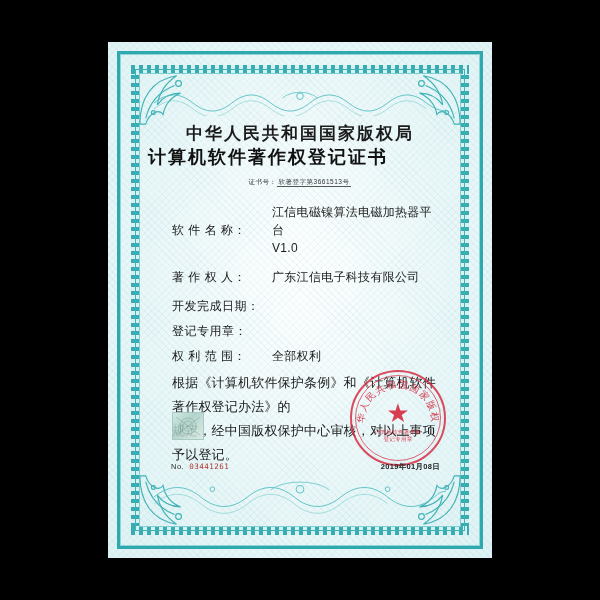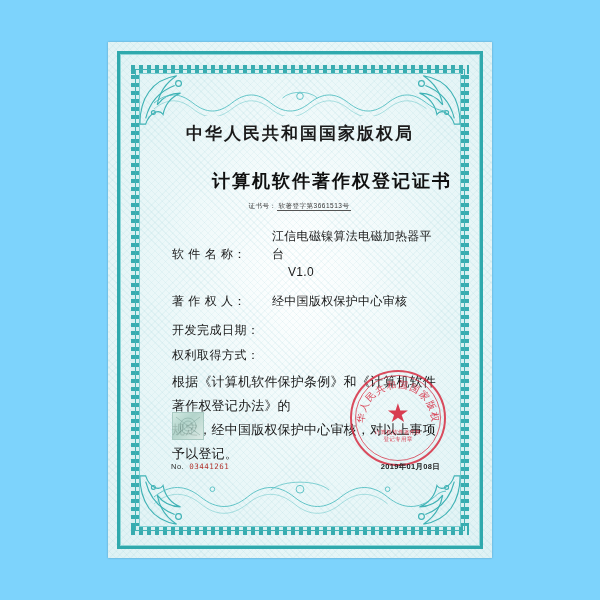--- a/index.html
+++ b/index.html
@@ -8,21 +8,21 @@
     width: 600px;
     height: 600px;
     background: #ffffff;
     font-family: "Liberation Sans", sans-serif;
   }
 
   #certificate-page {
     position: relative;
     width: 600px;
     height: 600px;
-    background: #7dd3fc;
+    background: #000000;
     overflow: hidden;
   }
 
   
   .sheet {
     position: absolute;
     left: 108px;
     top: 42px;
     width: 384px;
     height: 516px;
@@ -118,27 +118,27 @@
   .title-main {
     text-align: center;
     font-family: "DejaVu Serif", "Liberation Serif", serif;
     font-weight: bold;
     font-size: 17px;
     letter-spacing: 2px;
     color: #1b1b1b;
     margin-top: 10px;
   }
   .title-sub {
-    text-align: right;
+    text-align: left;
     font-family: "DejaVu Serif", "Liberation Serif", serif;
     font-weight: bold;
     font-size: 18px;
     letter-spacing: 2px;
     color: #111111;
-    margin-top: 24px;
+    margin-top: 0;
   }
   .cert-no {
     text-align: center;
     font-size: 6.5px;
     color: #333333;
     margin-top: 9px;
     letter-spacing: 0.5px;
   }
   .cert-no .ul {
     border-bottom: 0.7px solid #555;
@@ -165,21 +165,20 @@
     flex: 0 0 72px;
     letter-spacing: 0.5px;
     white-space: nowrap;
   }
   .field-value {
     flex: 1;
     letter-spacing: 0.3px;
   }
   .field-value .line2 {
     display: block;
-    margin-left: 16px;
   }
   .gap-row { margin-bottom: 11px; }
 
   
   .para {
     margin-top: 2px;
     padding-left: 24px;
     padding-right: 16px;
     font-size: 13px;
     line-height: 1.85;
@@ -366,32 +365,36 @@
         <div class="field-row gap-row">
           <div class="field-label">软 件 名 称：</div>
           <div class="field-value">
             <span>江信电磁镍算法电磁加热器平台</span>
             <span class="line2">V1.0</span>
           </div>
         </div>
 
         <div class="field-row gap-row">
           <div class="field-label">著 作 权 人：</div>
-          <div class="field-value">经中国版权保护中心审核</div>
+          <div class="field-value">广东江信电子科技有限公司</div>
         </div>
 
 
         <div class="field-row">
           <div class="field-label">开发完成日期：</div>
         </div>
 
         <div class="field-row">
-          <div class="field-label">权利取得方式：</div>
+          <div class="field-label">登记专用章：</div>
         </div>
 
+        <div class="field-row">
+          <div class="field-label">权 利 范 围：</div>
+          <div class="field-value">全部权利</div>
+        </div>
 
 
       </div>
 
       <div class="para">
         <div>根据《计算机软件保护条例》和《计算机软件著作权登记办法》的</div>
         <div>规定，经中国版权保护中心审核，对以上事项予以登记。</div>
       </div>
 
     </div>

